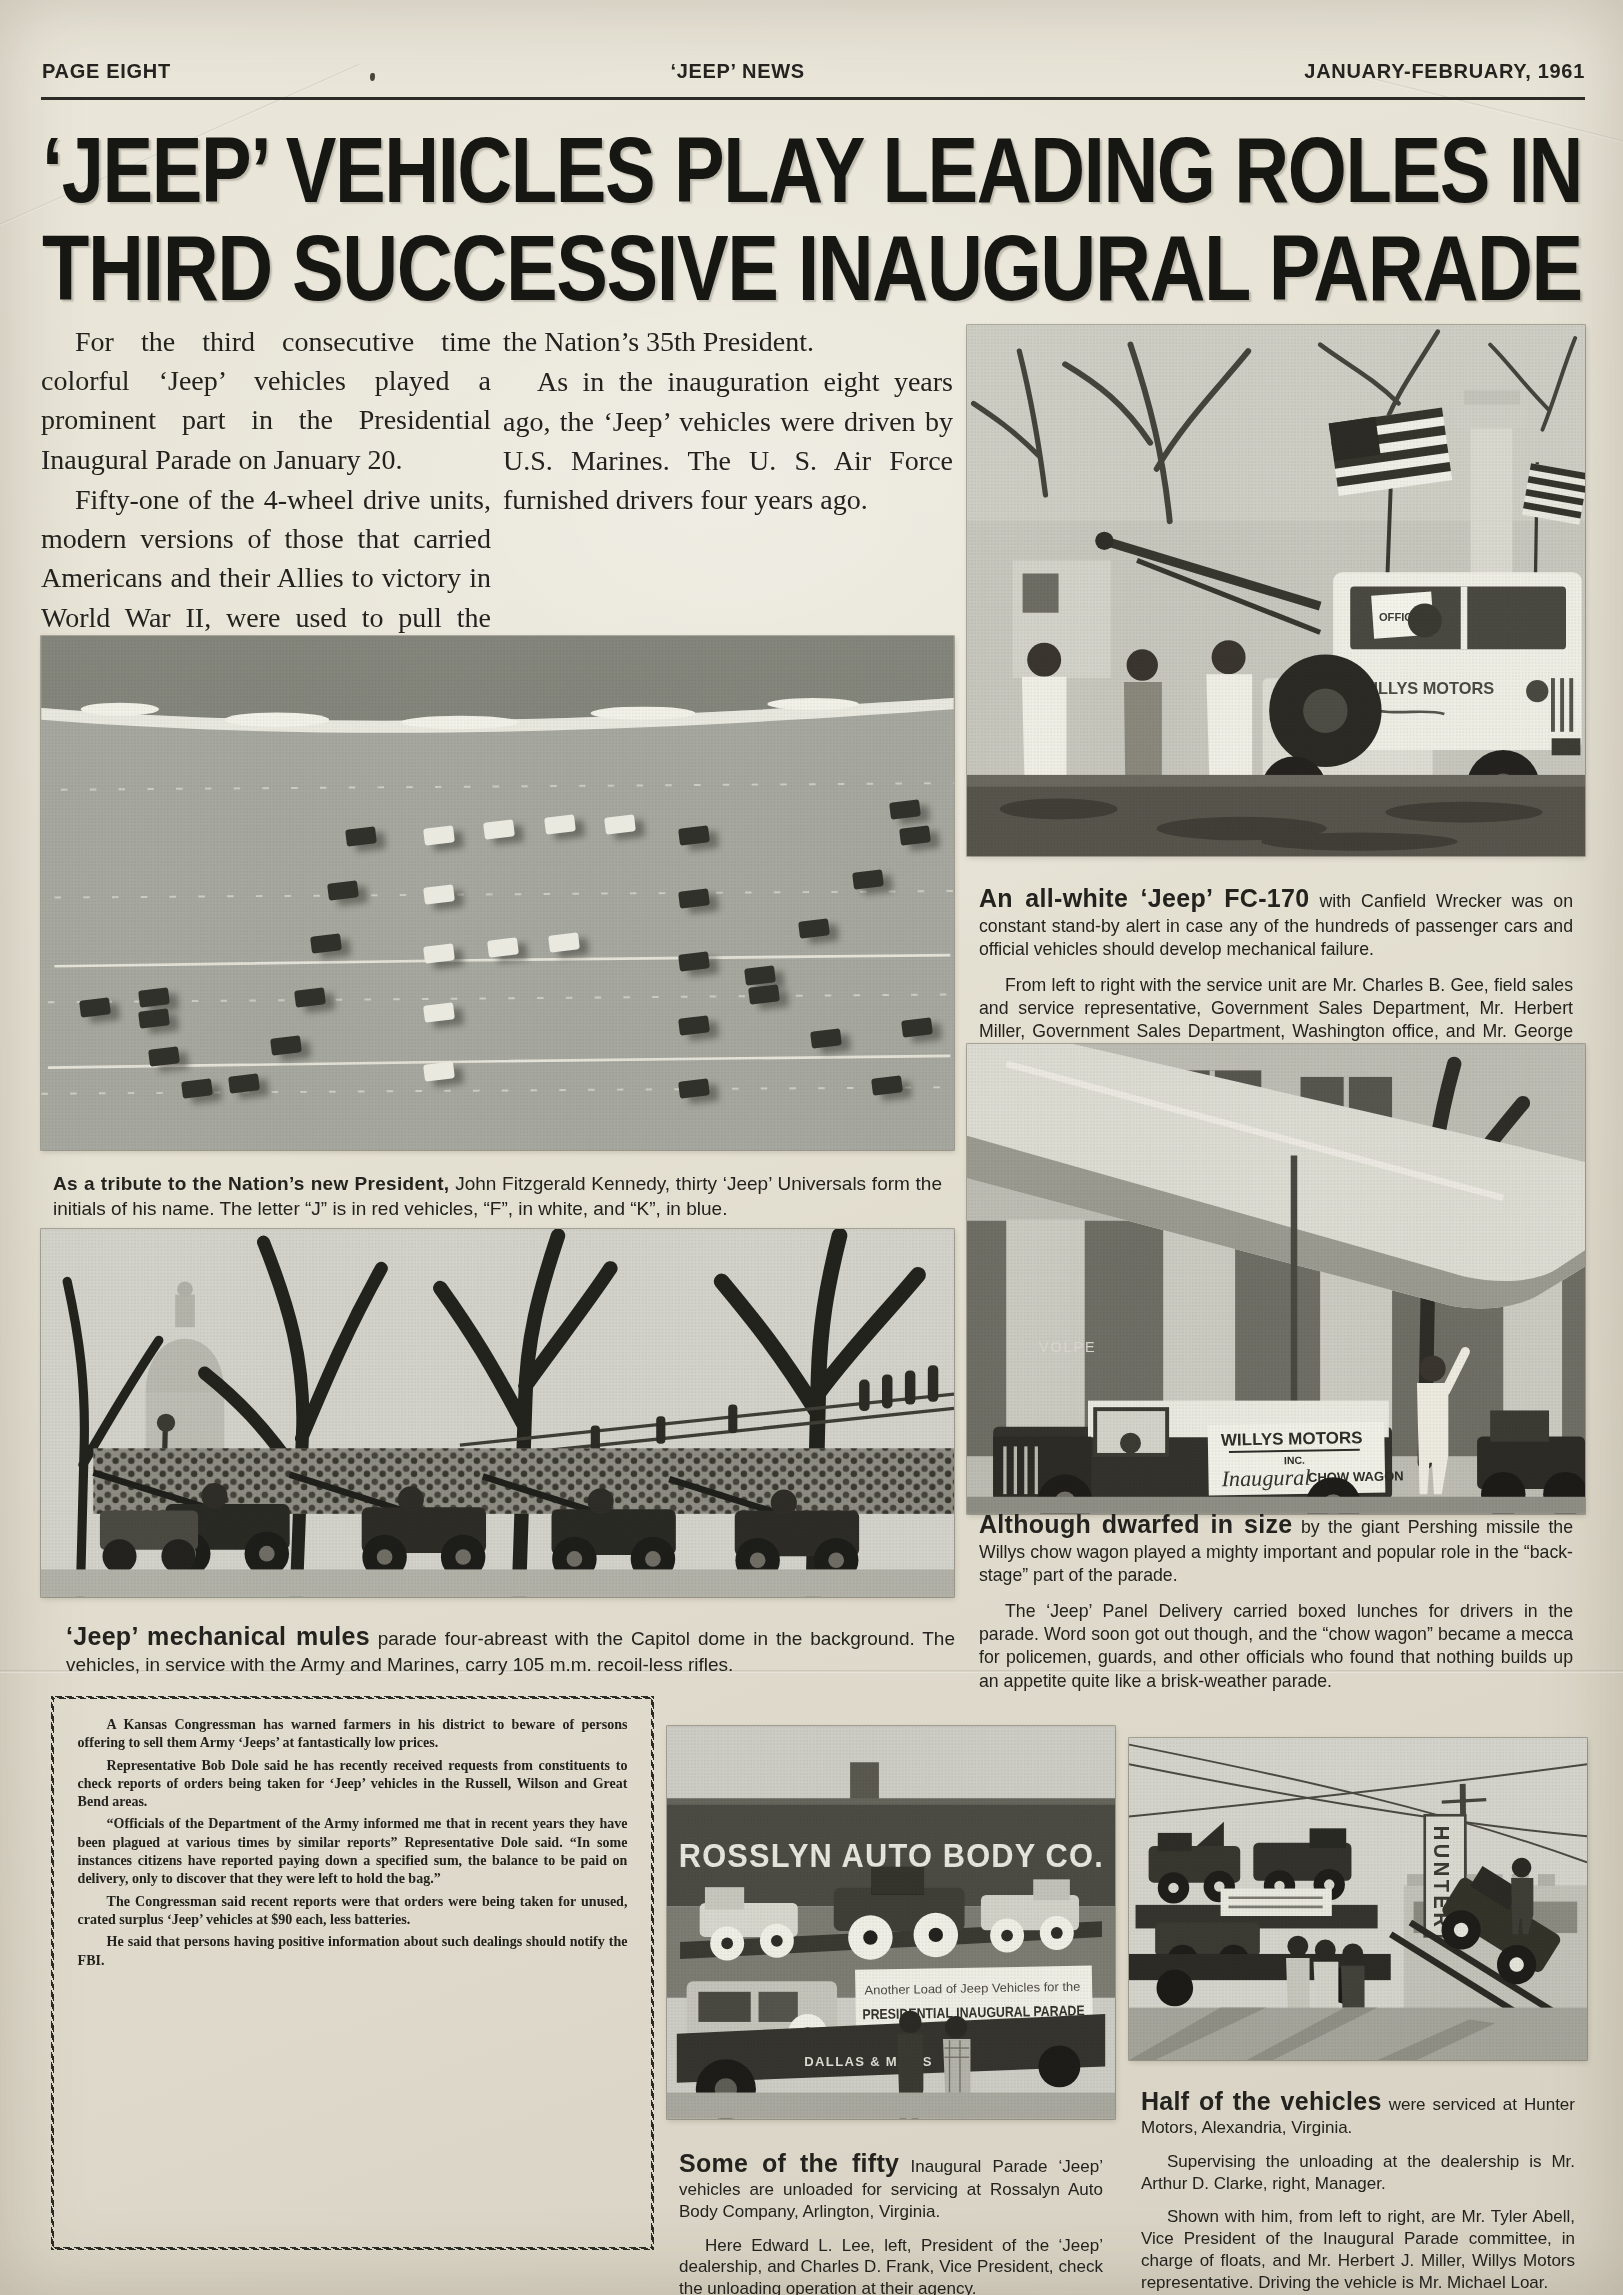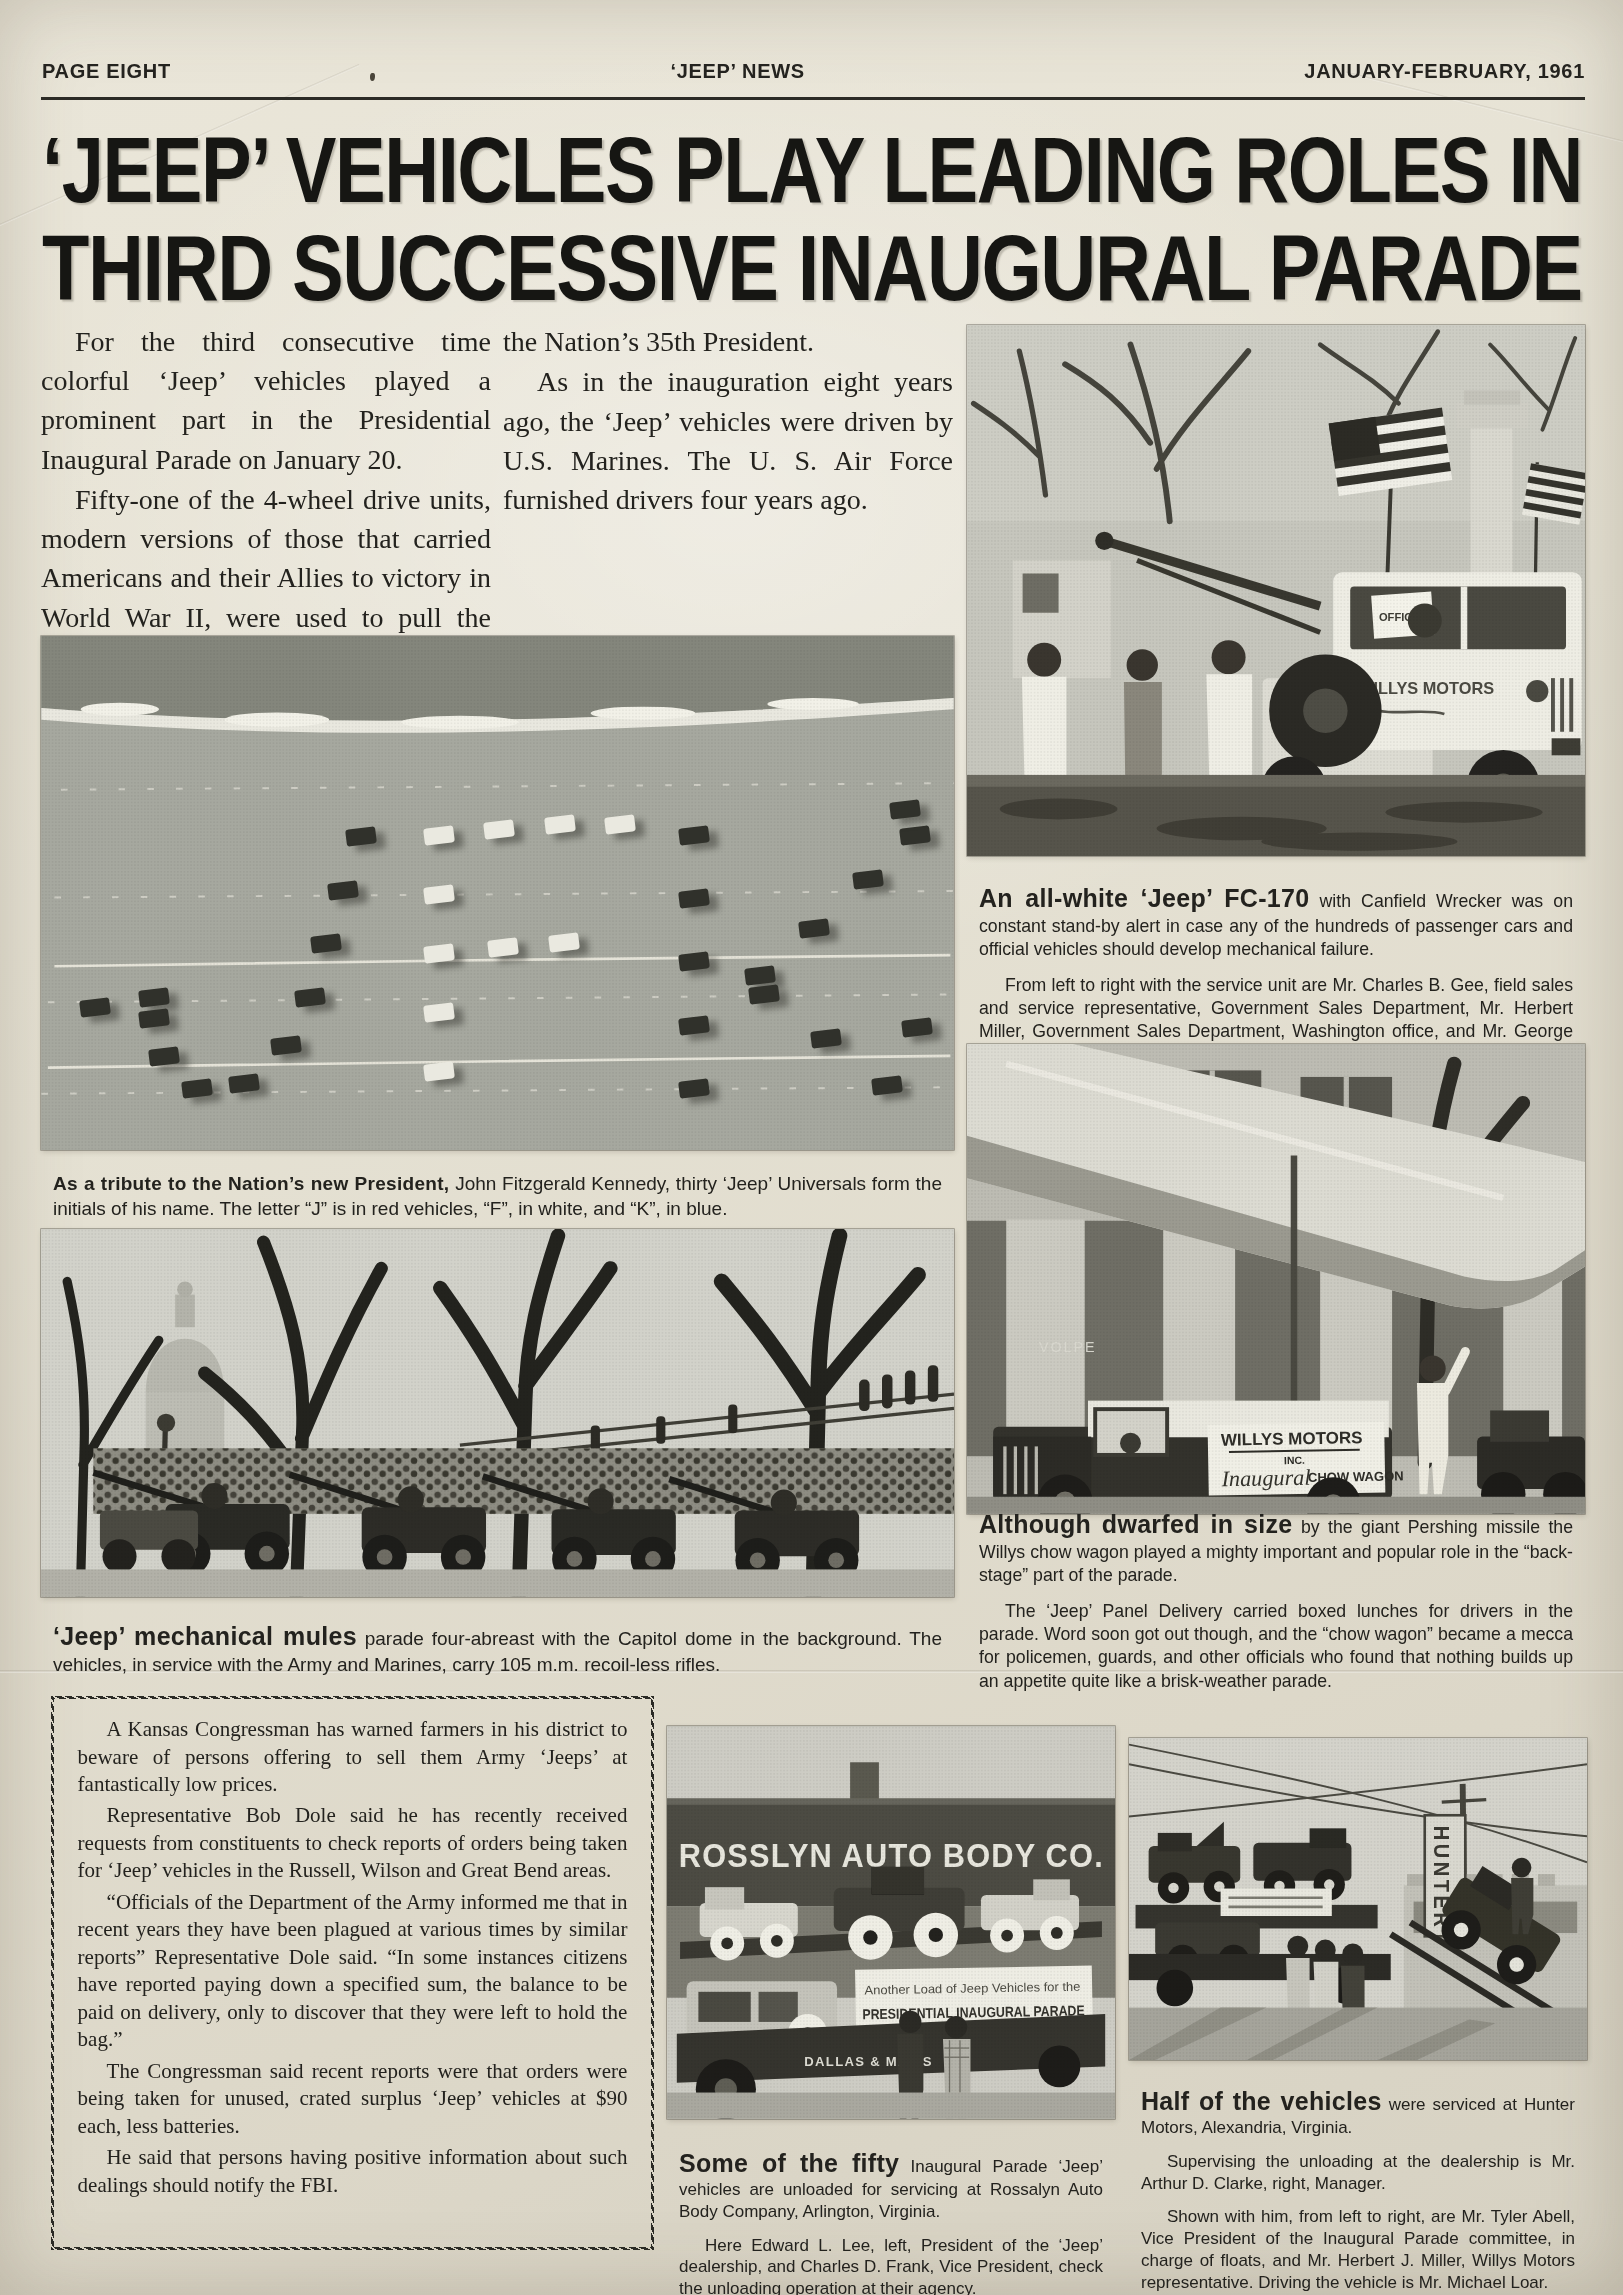--- a/index.html
+++ b/index.html
@@ -49,21 +49,21 @@
   .cap-29{font-size:19px;line-height:1.30;}
   .cap-26{font-size:17px;line-height:1.28;}
 
   
   .dole{position:absolute;left:51px;top:1696px;width:603px;height:554px;box-sizing:border-box;
         padding:17px 23.6px 13px 23.6px;
         border:3.9px solid #2a2a25;
         border-image:repeating-linear-gradient(45deg,#2a2a25 0 4.6px,rgba(0,0,0,0) 4.6px 7.2px) 6;}
   .dole-title{font-family:"Liberation Sans",sans-serif;font-weight:700;font-size:30px;text-align:center;
         letter-spacing:0.7px;color:#1d1c19;margin:3.9px 0 17px 0;}
-  .dole-body{font-size:21px;line-height:1.31;text-align:justify;color:#23221e;}
+  .dole-body{font-size:14px;line-height:1.31;text-align:justify;color:#23221e;font-weight:bold;}
   .dole-body p{margin:0 0 3.9px 0;text-indent:29px;}
 </style>
 </head>
 <body>
 
 <div class="page">
 
   <div class="crease-h" style="top:1670px;"></div>
   <div class="crease-d" style="left:-79px;top:157px;transform:rotate(-24deg);"></div>
   <div class="crease-d" style="left:1341px;top:111px;width:327px;transform:rotate(14deg);"></div>
@@ -341,21 +341,21 @@
         </g>
         <rect x="90" y="430" width="150" height="60" rx="8" fill="#4b4a42"></rect>
         <circle cx="120" cy="500" r="26" fill="#23221e"></circle>
           <circle cx="210" cy="500" r="26" fill="#23221e"></circle>
       </g>
       <rect x="0" y="520" width="1395" height="42" fill="#b2b1a8"></rect>
     </svg>
     <div class="grain"></div>
   </div>
 
-  <div class="cap cap-29" style="left:41px;top:1608px;width:913px;">
+  <div class="cap cap-29" style="left:54px;top:1608px;width:913px;">
     <p><span class="cap-lead">‘Jeep’ mechanical mules</span><span> parade four-abreast with the Capitol dome in the background. The vehicles, in service with the Army and Marines, carry 105 m.m. recoil-less rifles.</span></p>
   </div>
 
   <div class="photo" style="left:967px;top:1044px;width:618px;height:470px;">
     <svg width="618" height="470" viewBox="0 0 945 718">
       <rect x="0" y="0" width="945" height="718" fill="#bdbcb3"></rect>
 
       <g fill="#57564e">
         <rect x="90" y="30" width="150" height="90"></rect>
           <rect x="300" y="40" width="150" height="95"></rect>

